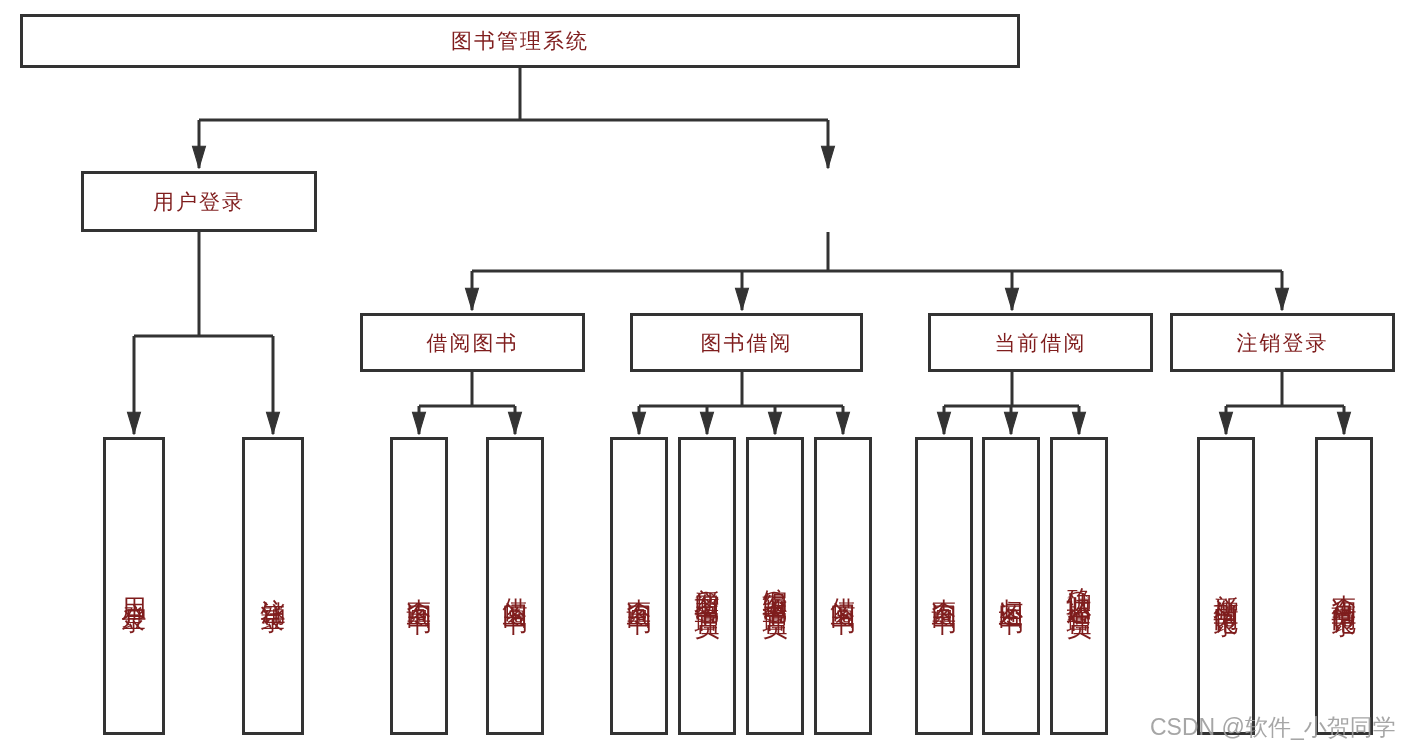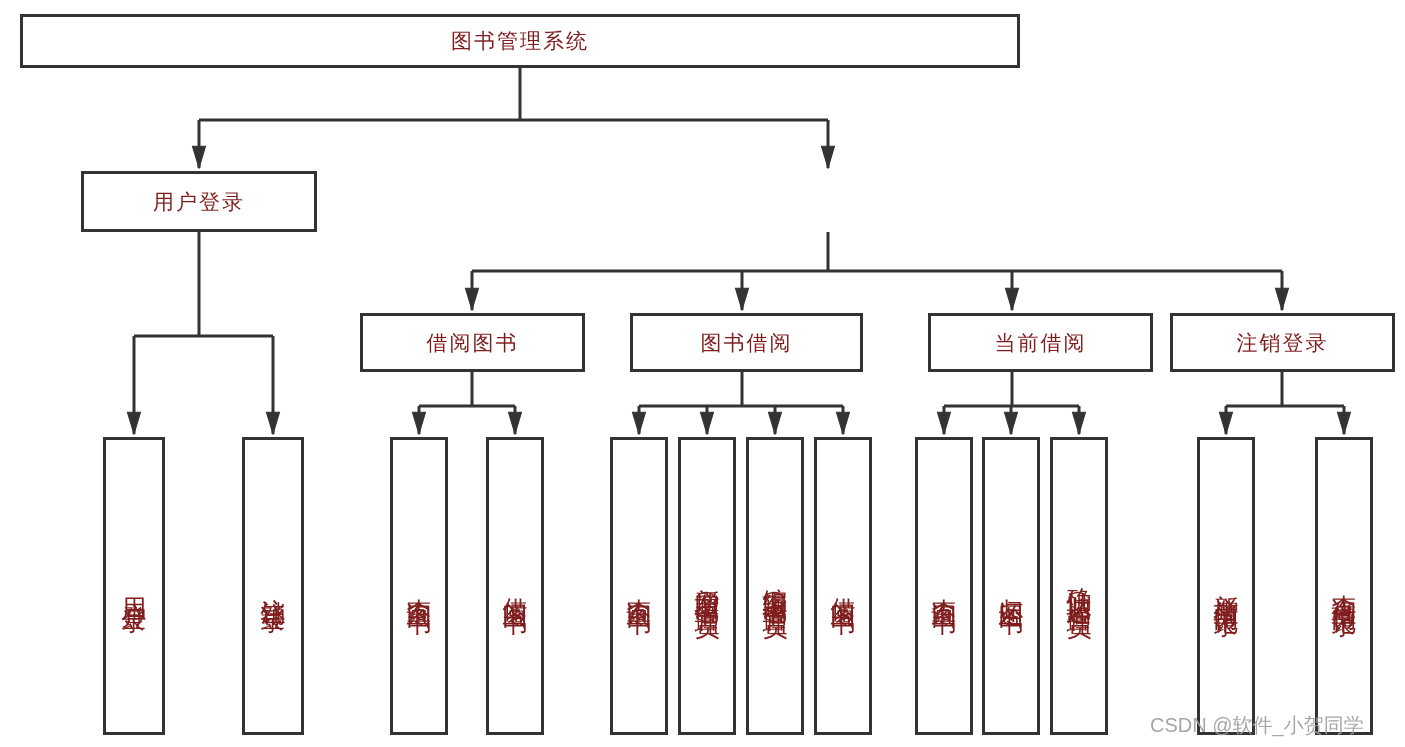--- a/index.html
+++ b/index.html
@@ -43,21 +43,21 @@
     -webkit-writing-mode: vertical-rl;
     font-size: 25px;
     letter-spacing: 4px;
     line-height: 1;
   }
   .watermark {
     position: absolute;
     left: 1150px;
     top: 712px;
     width: 250px;
-    font-size: 20px;
+    font-size: 23px;
     color: rgba(158, 158, 158, 0.92);
     letter-spacing: 0px;
     white-space: nowrap;
     z-index: 10;
   }
 </style>
 </head>
 <body>
 
 <div class="canvas">

